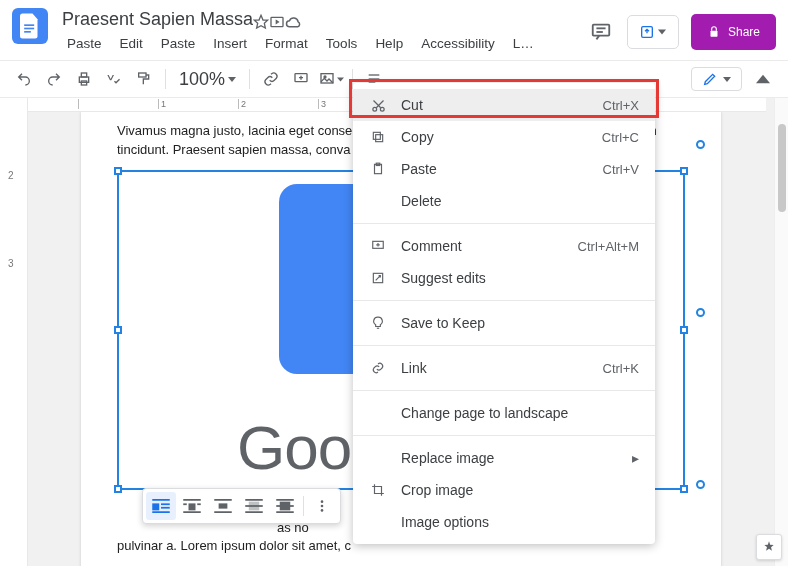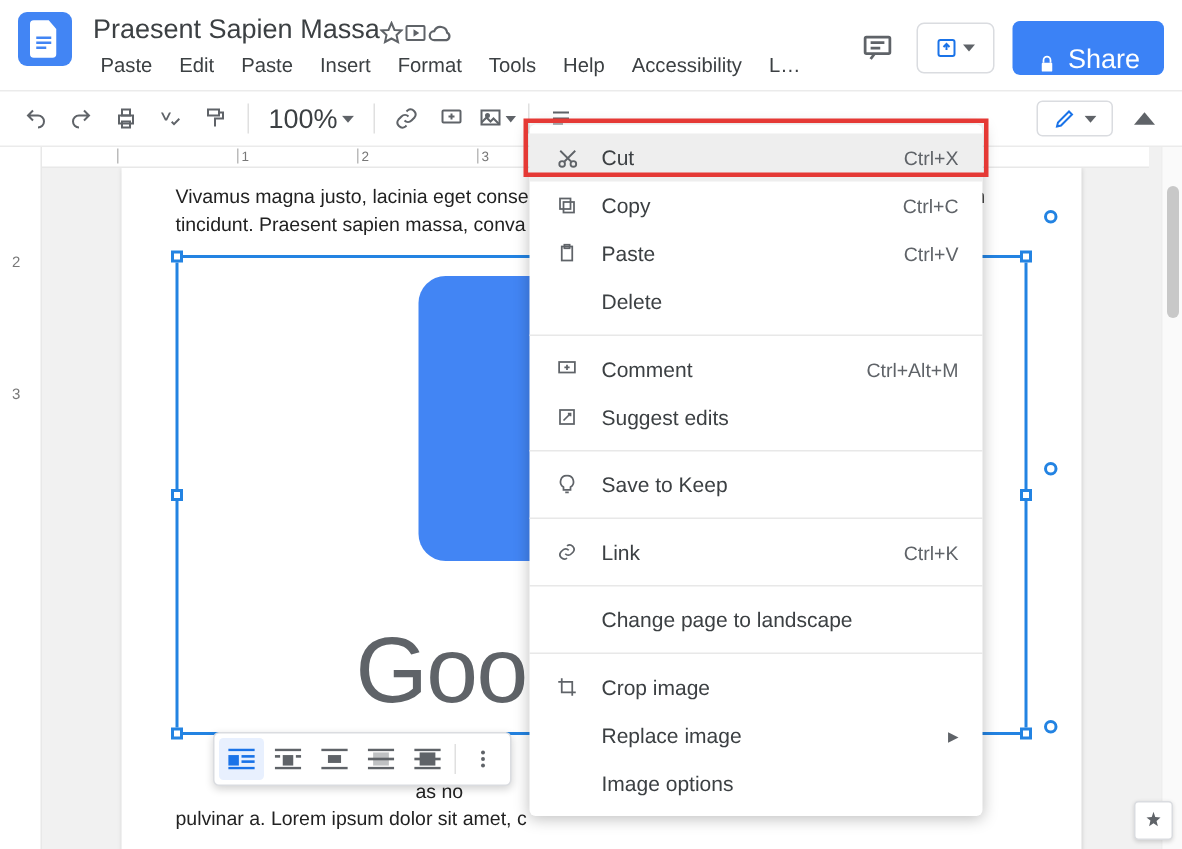--- a/index.html
+++ b/index.html
@@ -10,21 +10,21 @@
 .docs-logo svg { width: 20px; height: 26px; }
 .doc-meta { flex: 1; }
 .title-row { display: flex; align-items: flex-end; height: 22px; }
 .doc-title { font-size: 18px; color: #3c4043; }
 .ticon { color: #5f6368; display: inline-flex; }
 .menu-row { display: flex; gap: 8px; margin-top: 3px; }
 .menu-row span { font-size: 13.5px; color: #3c4043; padding: 3px 5px; cursor: pointer; }
 .right-actions { display: flex; align-items: center; gap: 12px; padding-top: 6px; }
 .icon-btn { color: #5f6368; cursor: pointer; display: inline-flex; align-items: center; justify-content: center; width: 28px; height: 28px; }
 .present-btn { border: 1px solid #dadce0; border-radius: 5px; height: 34px; width: 52px; display: flex; align-items: center; justify-content: center; gap: 3px; color: #1a73e8; }
-.share-btn { background: #3b82f6; color: #fff; border-radius: 5px; height: 36px; padding: 0 16px; display: flex; align-items: flex-end; gap: 7px; font-size: 18px; font-weight: 500; }
+.share-btn { background: #a21caf; color: #fff; border-radius: 5px; height: 36px; padding: 0 16px; display: flex; align-items: center; gap: 7px; font-size: 12px; font-weight: 500; }
 
 .toolbar { height: 38px; border-top: 1px solid #ebebeb; border-bottom: 1px solid #ebebeb; margin-top: 6px; display: flex; align-items: center; padding: 0 10px; gap: 2px; }
 .tb { width: 28px; height: 28px; display: inline-flex; align-items: center; justify-content: center; color: #5f6368; cursor: pointer; }
 .tb-sep { width: 1px; height: 20px; background: #e0e0e0; margin: 0 5px; }
 .zoom { display: flex; align-items: center; gap: 3px; font-size: 18px; color: #3c4043; padding: 0 6px; }
 .edit-mode { margin-left: auto; display: flex; align-items: center; gap: 6px; }
 .edit-pill { border: 1px solid #dadce0; border-radius: 4px; padding: 3px 10px; display: flex; align-items: center; gap: 5px; color: #1a73e8; }
 .chev-up { color: #5f6368; width: 30px; display: flex; justify-content: center; }
 
 .workspace { position: relative; height: 472px; display: flex; }
@@ -395,31 +395,31 @@
     <span class="ctx-label">Link</span>
     <span class="ctx-short">Ctrl+K</span>
   </div>
   <div class="ctx-div"></div>
   <div class="ctx-item">
     <span class="ctx-ico"></span>
     <span class="ctx-label">Change page to landscape</span>
   </div>
   <div class="ctx-div"></div>
   <div class="ctx-item">
-    <span class="ctx-ico">
-        <svg width="14" height="14" viewBox="0 0 24 24" fill="none" stroke="#5f6368" stroke-width="2">
-          <path d="M6 2v16h16M2 6h16v16"></path>
-        </svg>
-      </span>
-    <span class="ctx-label">Crop image</span>
-  </div>
-  <div class="ctx-item">
     <span class="ctx-ico"></span>
     <span class="ctx-label">Replace image</span>
     <span class="ctx-arrow">▸</span>
+  </div>
+  <div class="ctx-item">
+    <span class="ctx-ico">
+        <svg width="14" height="14" viewBox="0 0 24 24" fill="none" stroke="#5f6368" stroke-width="2">
+          <path d="M6 2v16h16M2 6h16v16"></path>
+        </svg>
+      </span>
+    <span class="ctx-label">Crop image</span>
   </div>
   <div class="ctx-item">
     <span class="ctx-ico"></span>
     <span class="ctx-label">Image options</span>
   </div>
 
 </div>
 
 <div class="red-box"></div>
 

